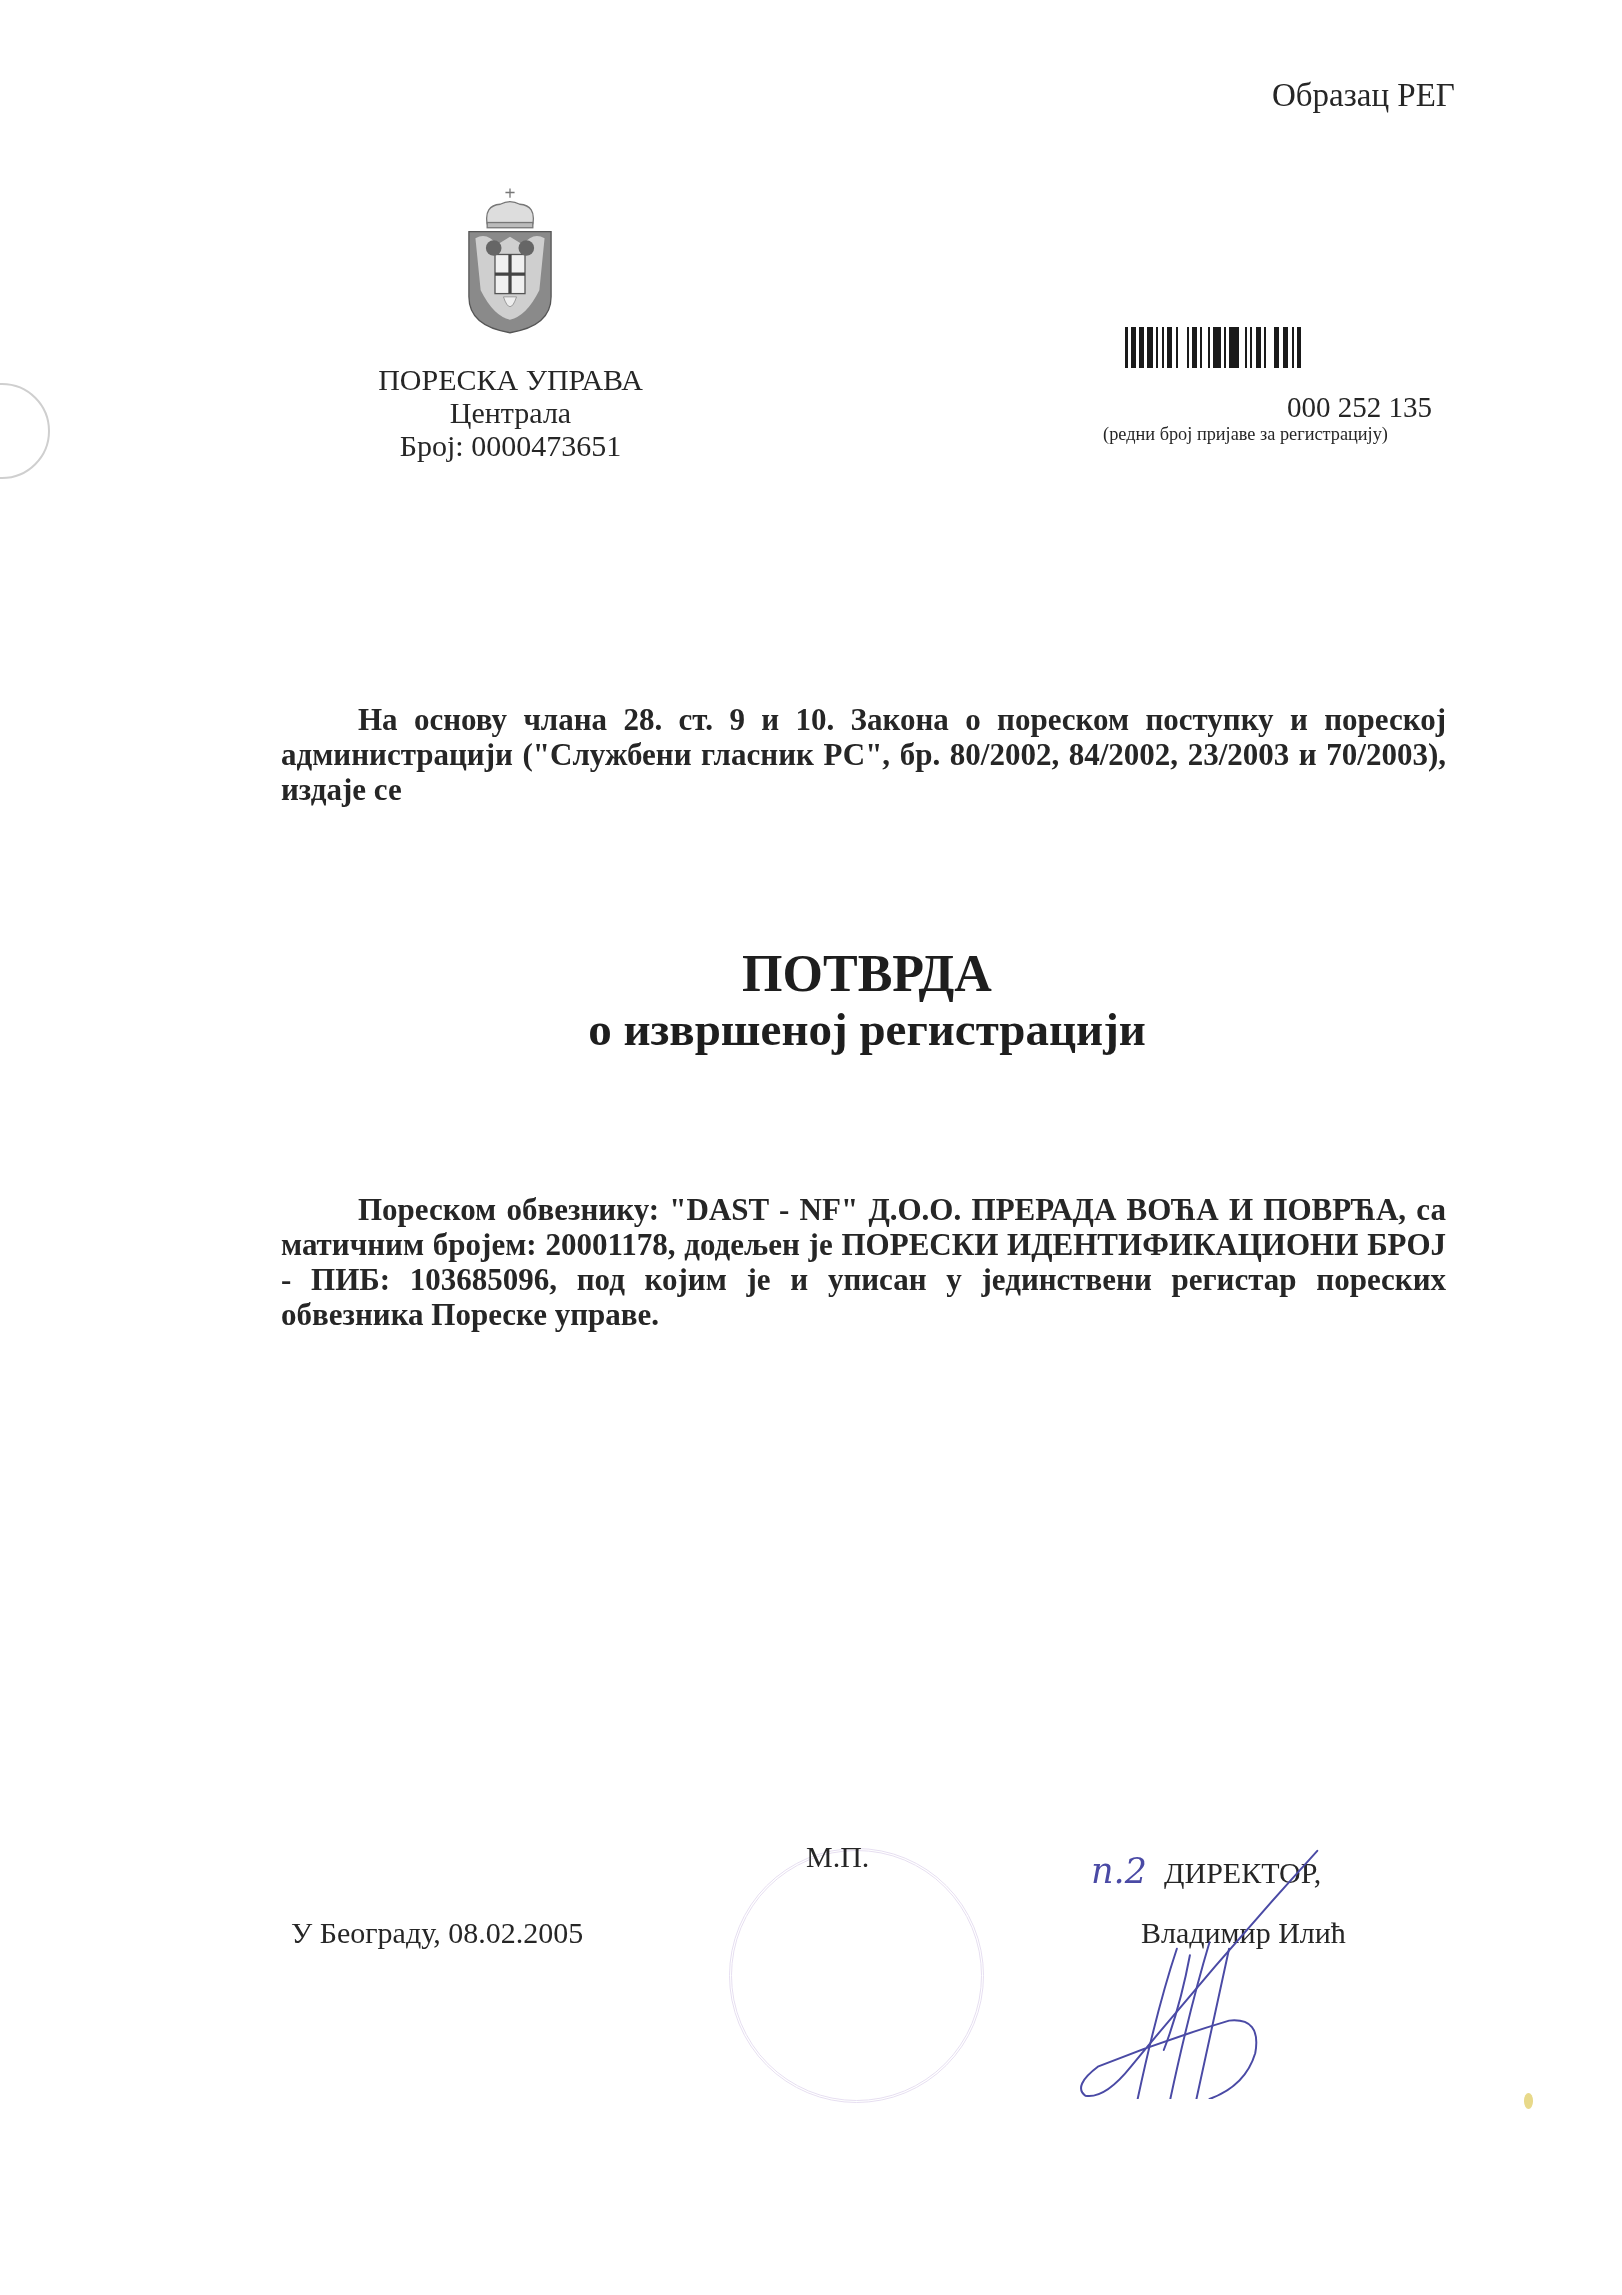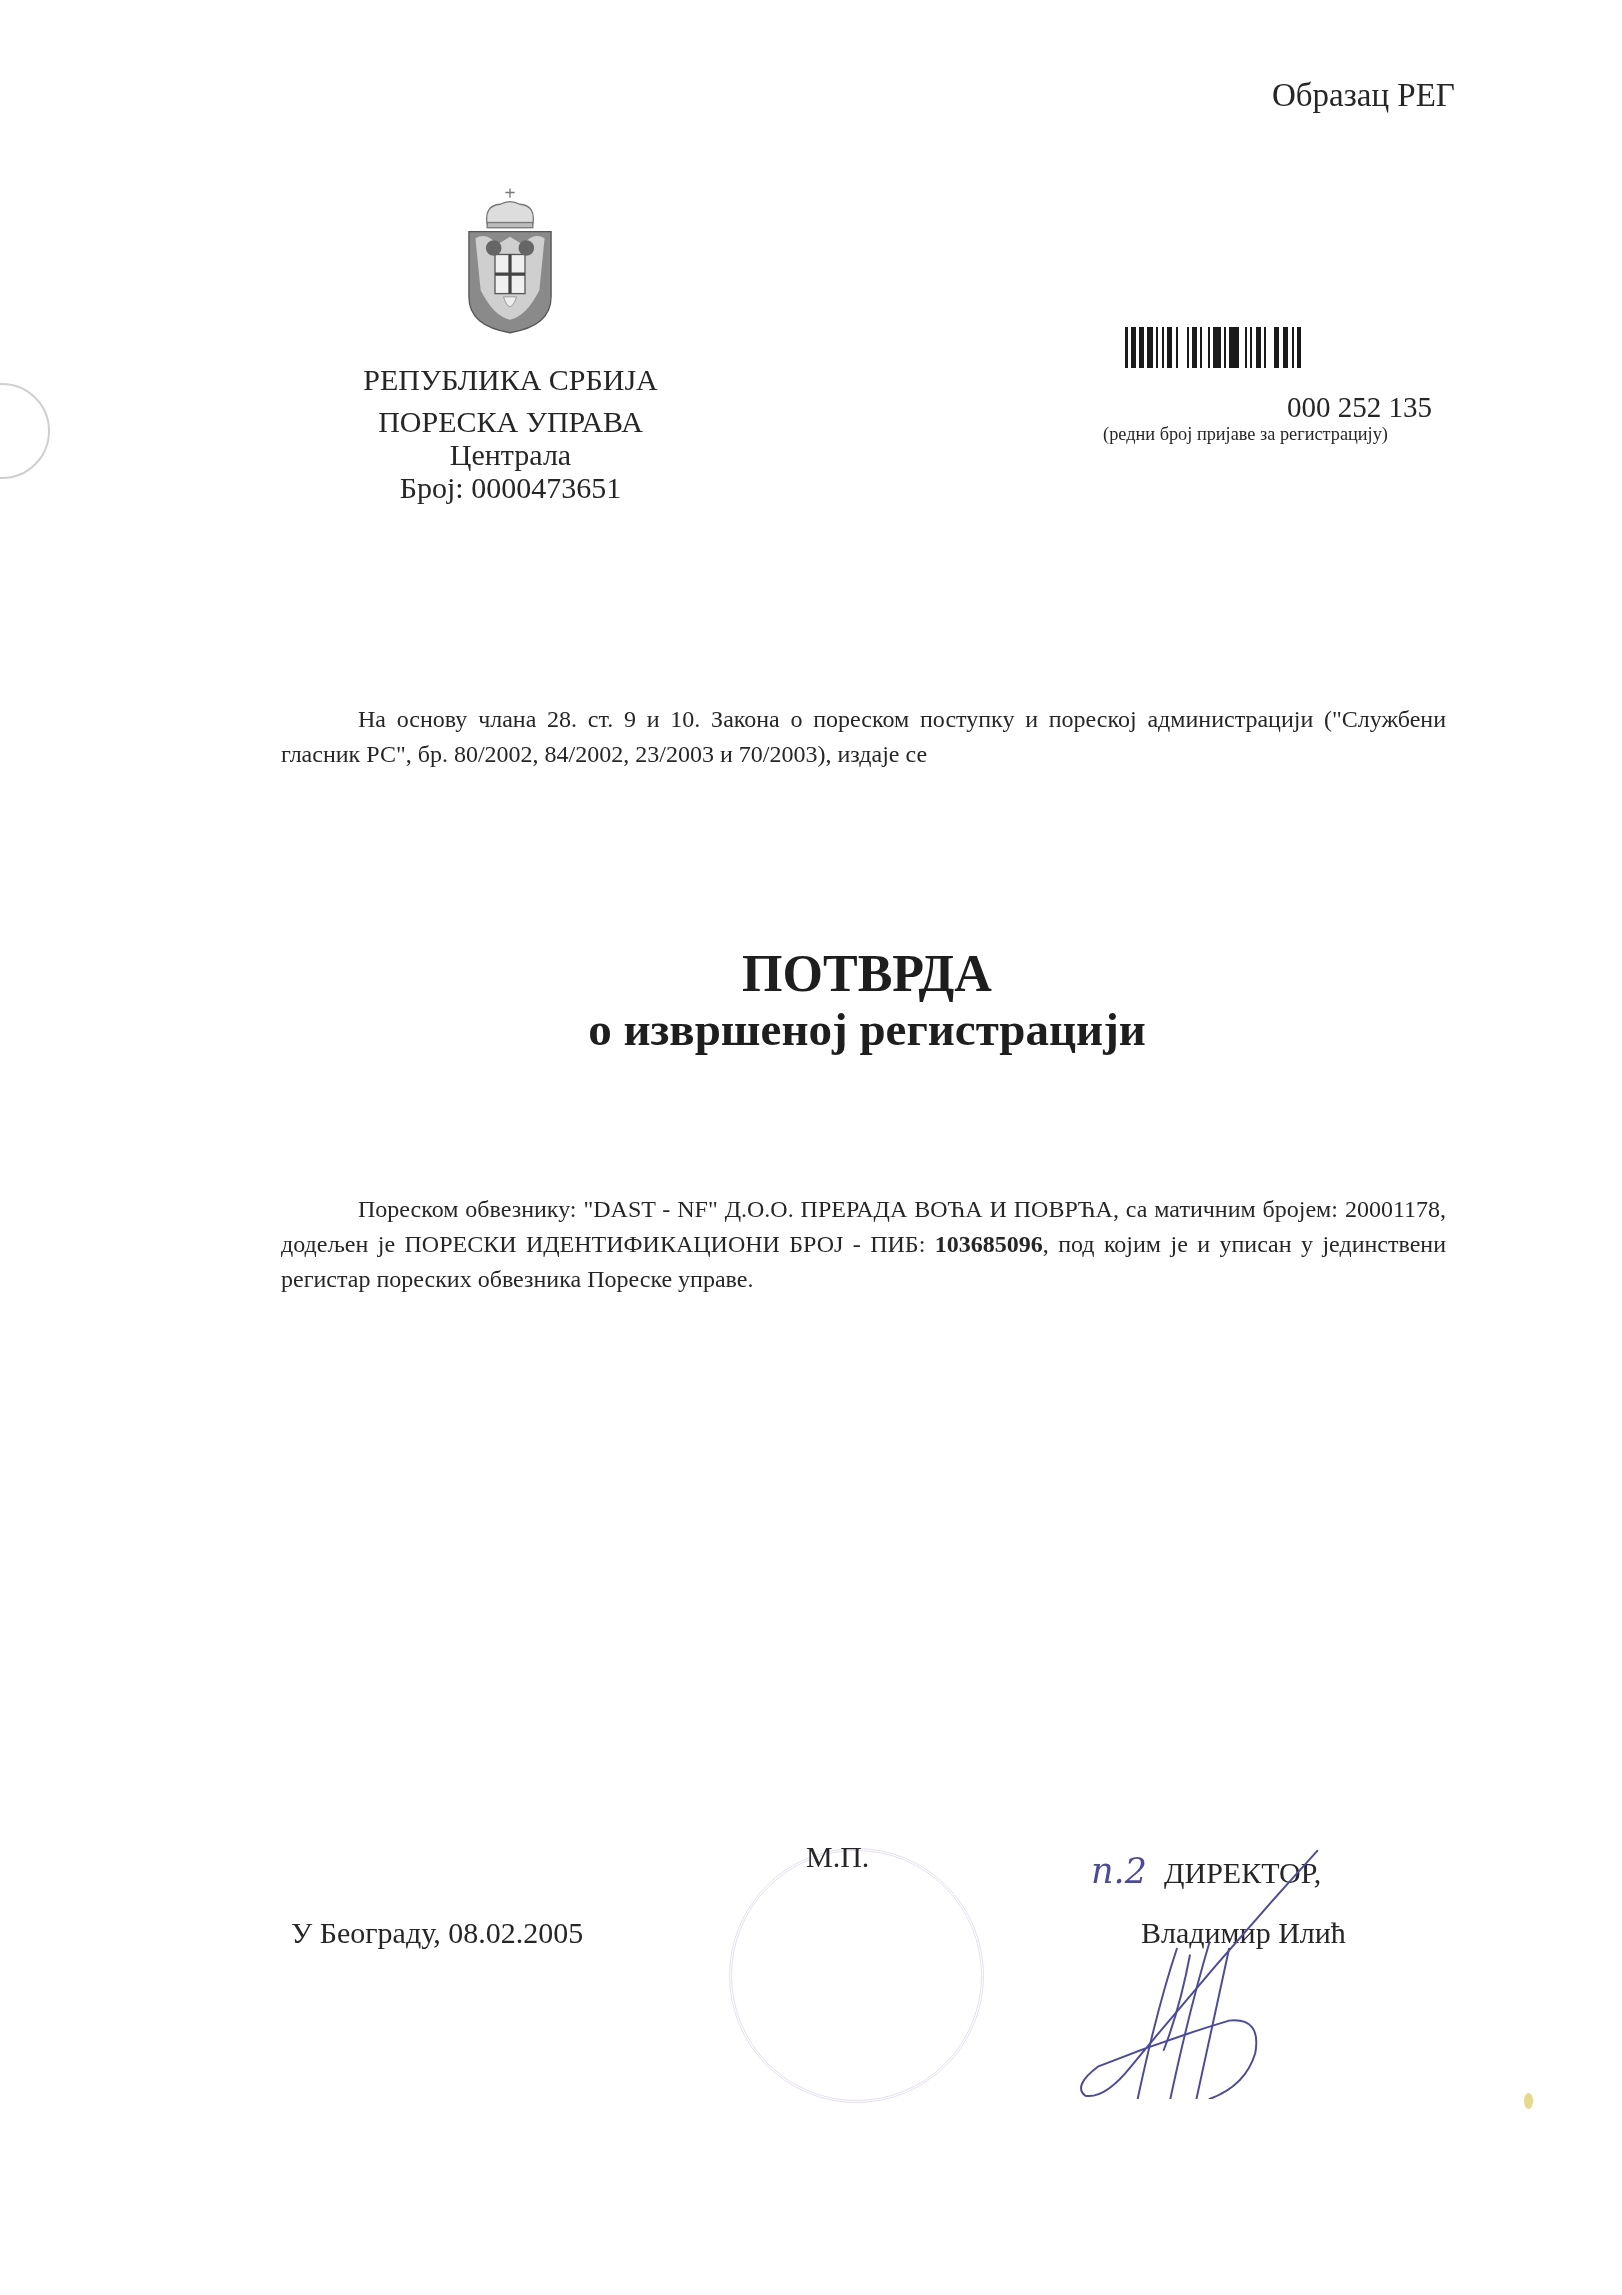--- a/index.html
+++ b/index.html
@@ -8,21 +8,21 @@
   .abs { position:absolute; }
   .form-code { left:1272px; top:77px; font-size:33px; white-space:nowrap; }
   .hole { left:-46px; top:383px; width:92px; height:92px; border:2px solid #cfcfcf; border-radius:50%; }
   .coat { left:461px; top:186px; width:98px; height:150px; }
   .org { left:262px; top:363px; width:497px; text-align:center; font-size:30px; line-height:33px; }
   .org .ln1 { margin-bottom:9.2px; }
   .barcode { left:1125px; top:327px; width:241px; height:41px; display:flex; align-items:stretch; }
   .barcode span { display:block; background:#1a1a1a; margin-right:3.3px; }
   .reg-no { left:1059px; top:391px; width:373px; text-align:right; font-size:29px; }
   .reg-cap { left:1059px; top:424px; width:373px; text-align:center; font-size:18.3px; }
-  .para { left:281px; width:1165px; font-size:24px; line-height:35px; text-align:justify; }
+  .para { left:281px; width:1165px; font-size:31px; line-height:35px; text-align:justify;font-weight:bold; }
   .para1 { top:702px; }
   .para2 { top:1192px; }
   .indent { display:inline-block; width:77px; }
   .title { left:262px; top:947px; width:1210px; text-align:center; font-weight:bold; font-size:52px; line-height:54px; color:#1e1e1e; }
   .title2 { left:262px; top:1004px; width:1210px; text-align:center; font-weight:bold; font-size:47px; line-height:51px; color:#1e1e1e; }
   .place-date { left:291px; top:1916px; font-size:30px; white-space:nowrap; }
   .mp { left:806px; top:1840px; font-size:30px; }
   .director { left:1164px; top:1856px; font-size:30px; white-space:nowrap; }
   .handnote { left:1091px; top:1851px; font-size:35px; font-style:italic; color:#4a4aa5; font-family:"DejaVu Serif",serif; }
   .director-name { left:1141px; top:1916px; font-size:30px; white-space:nowrap; }
@@ -46,21 +46,20 @@
   <path d="M12 70 H138 V170 Q138 215 75 225 Q12 215 12 170 Z" fill="#8a8a8a" stroke="#555" stroke-width="2"></path>
   <path d="M22 80 Q40 70 55 90 L75 78 L95 90 Q110 70 128 80 L120 160 Q100 200 75 205 Q50 200 30 160 Z" fill="#cfcfcf"></path>
   <rect x="52" y="105" width="46" height="60" fill="#f0f0f0" stroke="#555" stroke-width="2"></rect>
   <path d="M75 105 V165 M52 135 H98" stroke="#444" stroke-width="5"></path>
   <circle cx="50" cy="95" r="12" fill="#666"></circle>
   <circle cx="100" cy="95" r="12" fill="#666"></circle>
   <path d="M65 170 Q75 200 85 170 Z" fill="#eee" stroke="#777"></path>
 </svg>
 
 <div class="abs org">
-  <div class="ln1">РЕПУБЛИКА СРБИЈА</div>
   <div>ПОРЕСКА УПРАВА</div>
   <div>Централа</div>
   <div>Број: 0000473651</div>
 </div>
 
 <div class="abs barcode">
   <span style="width:2.6px"></span>
     <span style="width:5.2px"></span>
     <span style="width:4.6px"></span>
     <span style="width:5.9px"></span>

